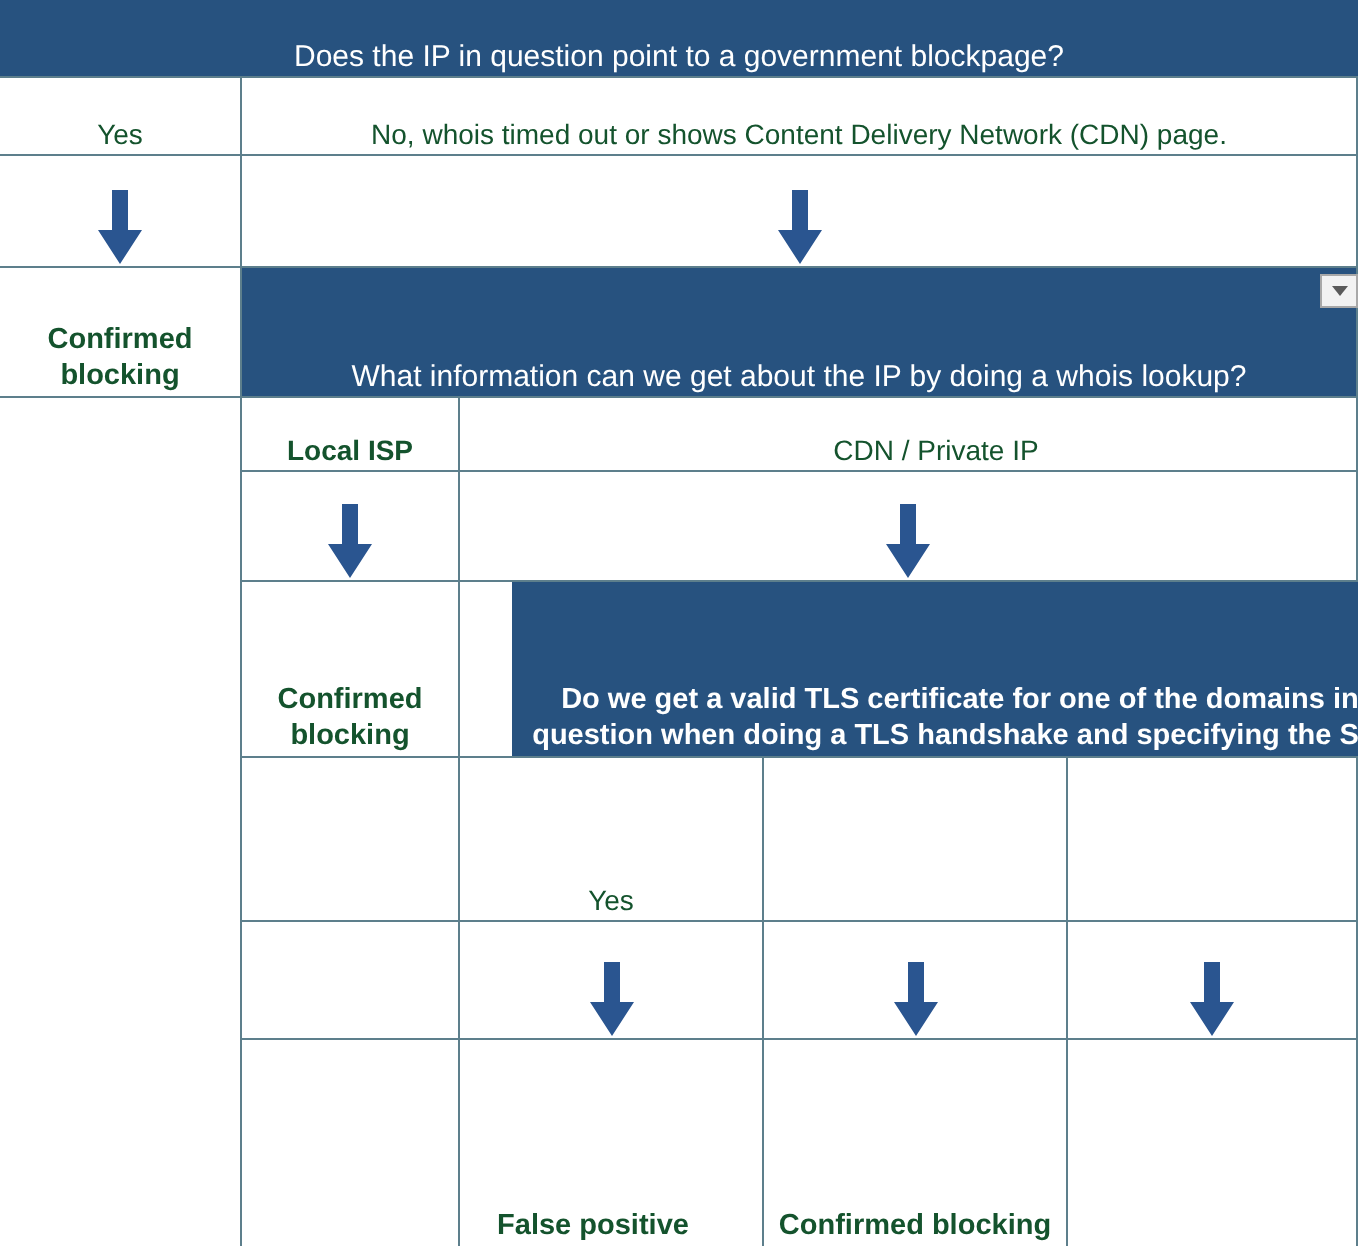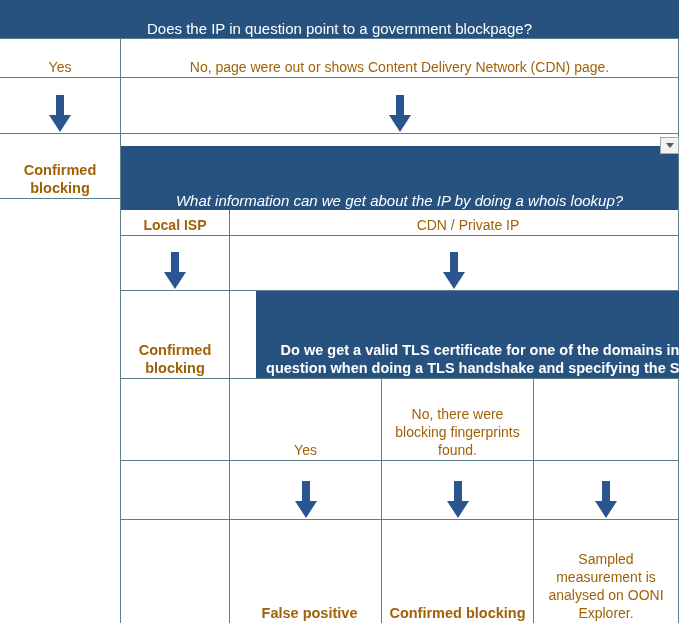--- a/index.html
+++ b/index.html
@@ -53,21 +53,21 @@
     z-index: 3;
   }
   .question.small {
     font-size: 14.5px;
     font-weight: bold;
     margin-left: 26px;
   }
   .plain {
     background: transparent;
     font-size: 14px;
-    color: #a16207;
+    color: #14532d;
     z-index: 2;
   }
   .bold {
     font-weight: bold;
     font-size: 14.5px;
   }
   .arrow-cell {
     z-index: 2;
   }
   .arrow {
@@ -115,38 +115,38 @@
   <div class="vline" style="left:678px; top:38px;  height:585px;"></div>
 
   <div class="cell question" style="left:0px; top:0px; width:679px; height:38px;">
     <span class="txt">Does the IP in question point to a government blockpage?</span>
   </div>
 
   <div class="cell plain" style="left:0px; top:38px; width:120px; height:39px;">
     <span class="txt">Yes</span>
   </div>
   <div class="cell plain" style="left:121px; top:38px; width:557px; height:39px;">
-    <span class="txt">No, page were out or shows Content Delivery Network (CDN) page.</span>
+    <span class="txt">No, whois timed out or shows Content Delivery Network (CDN) page.</span>
   </div>
 
   <div class="cell arrow-cell" style="left:0px; top:78px; width:120px; height:55px;">
     <svg class="arrow" width="24" height="38" viewBox="0 0 24 38">
       <polygon points="8,0 16,0 16,20 23,20 12,37 1,20 8,20" fill="#2a5590"></polygon>
     </svg>
   </div>
   <div class="cell arrow-cell" style="left:121px; top:78px; width:557px; height:55px;">
     <svg class="arrow" width="24" height="38" viewBox="0 0 24 38">
       <polygon points="8,0 16,0 16,20 23,20 12,37 1,20 8,20" fill="#2a5590"></polygon>
     </svg>
   </div>
 
   <div class="cell plain bold" style="left:0px; top:134px; width:120px; height:64px;">
     <span class="txt">Confirmed blocking</span>
   </div>
-  <div class="cell question" style="left:121px; top:146px; width:557px; height:64px;font-style:italic;">
+  <div class="cell question" style="left:121px; top:134px; width:557px; height:64px;">
     <span class="txt">What information can we get about the IP by doing a whois lookup?</span>
   </div>
   <div class="dropdown-btn" style="left:660px; top:137px;">
     <span class="tri"></span>
   </div>
 
   <div class="cell plain" style="left:121px; top:199px; width:108px; height:36px;font-weight:bold;">
     <span class="txt">Local ISP</span>
   </div>
   <div class="cell plain" style="left:244px; top:199px; width:448px; height:36px;">
@@ -167,43 +167,37 @@
   <div class="cell plain bold" style="left:121px; top:291px; width:108px; height:87px;">
     <span class="txt">Confirmed blocking</span>
   </div>
   <div class="cell question small" style="left:230px; top:291px; width:448px; height:87px;">
     <span class="txt">Do we get a valid TLS certificate for one of the domains in question when doing a TLS handshake and specifying the SNI</span>
   </div>
 
   <div class="cell plain" style="left:230px; top:379px; width:151px; height:81px;">
     <span class="txt">Yes</span>
   </div>
-  <div class="cell plain" style="left:382px; top:379px; width:151px; height:81px;">
-    <span class="txt">No, there were blocking fingerprints found.</span>
-  </div>
 
   <div class="cell arrow-cell" style="left:230px; top:461px; width:151px; height:58px;">
     <svg class="arrow" width="24" height="38" viewBox="0 0 24 38">
       <polygon points="8,0 16,0 16,20 23,20 12,37 1,20 8,20" fill="#2a5590"></polygon>
     </svg>
   </div>
   <div class="cell arrow-cell" style="left:382px; top:461px; width:151px; height:58px;">
     <svg class="arrow" width="24" height="38" viewBox="0 0 24 38">
       <polygon points="8,0 16,0 16,20 23,20 12,37 1,20 8,20" fill="#2a5590"></polygon>
     </svg>
   </div>
   <div class="cell arrow-cell" style="left:534px; top:461px; width:144px; height:58px;">
     <svg class="arrow" width="24" height="38" viewBox="0 0 24 38">
       <polygon points="8,0 16,0 16,20 23,20 12,37 1,20 8,20" fill="#2a5590"></polygon>
     </svg>
   </div>
 
-  <div class="cell plain bold" style="left:234px; top:520px; width:151px; height:103px;">
+  <div class="cell plain bold" style="left:221px; top:520px; width:151px; height:103px;">
     <span class="txt">False positive</span>
   </div>
   <div class="cell plain bold" style="left:382px; top:520px; width:151px; height:103px;">
     <span class="txt">Confirmed blocking</span>
   </div>
-  <div class="cell plain" style="left:534px; top:520px; width:144px; height:103px;">
-    <span class="txt">Sampled measurement is analysed on OONI Explorer.</span>
-  </div>
 
 </div>
 
 </body></html>

